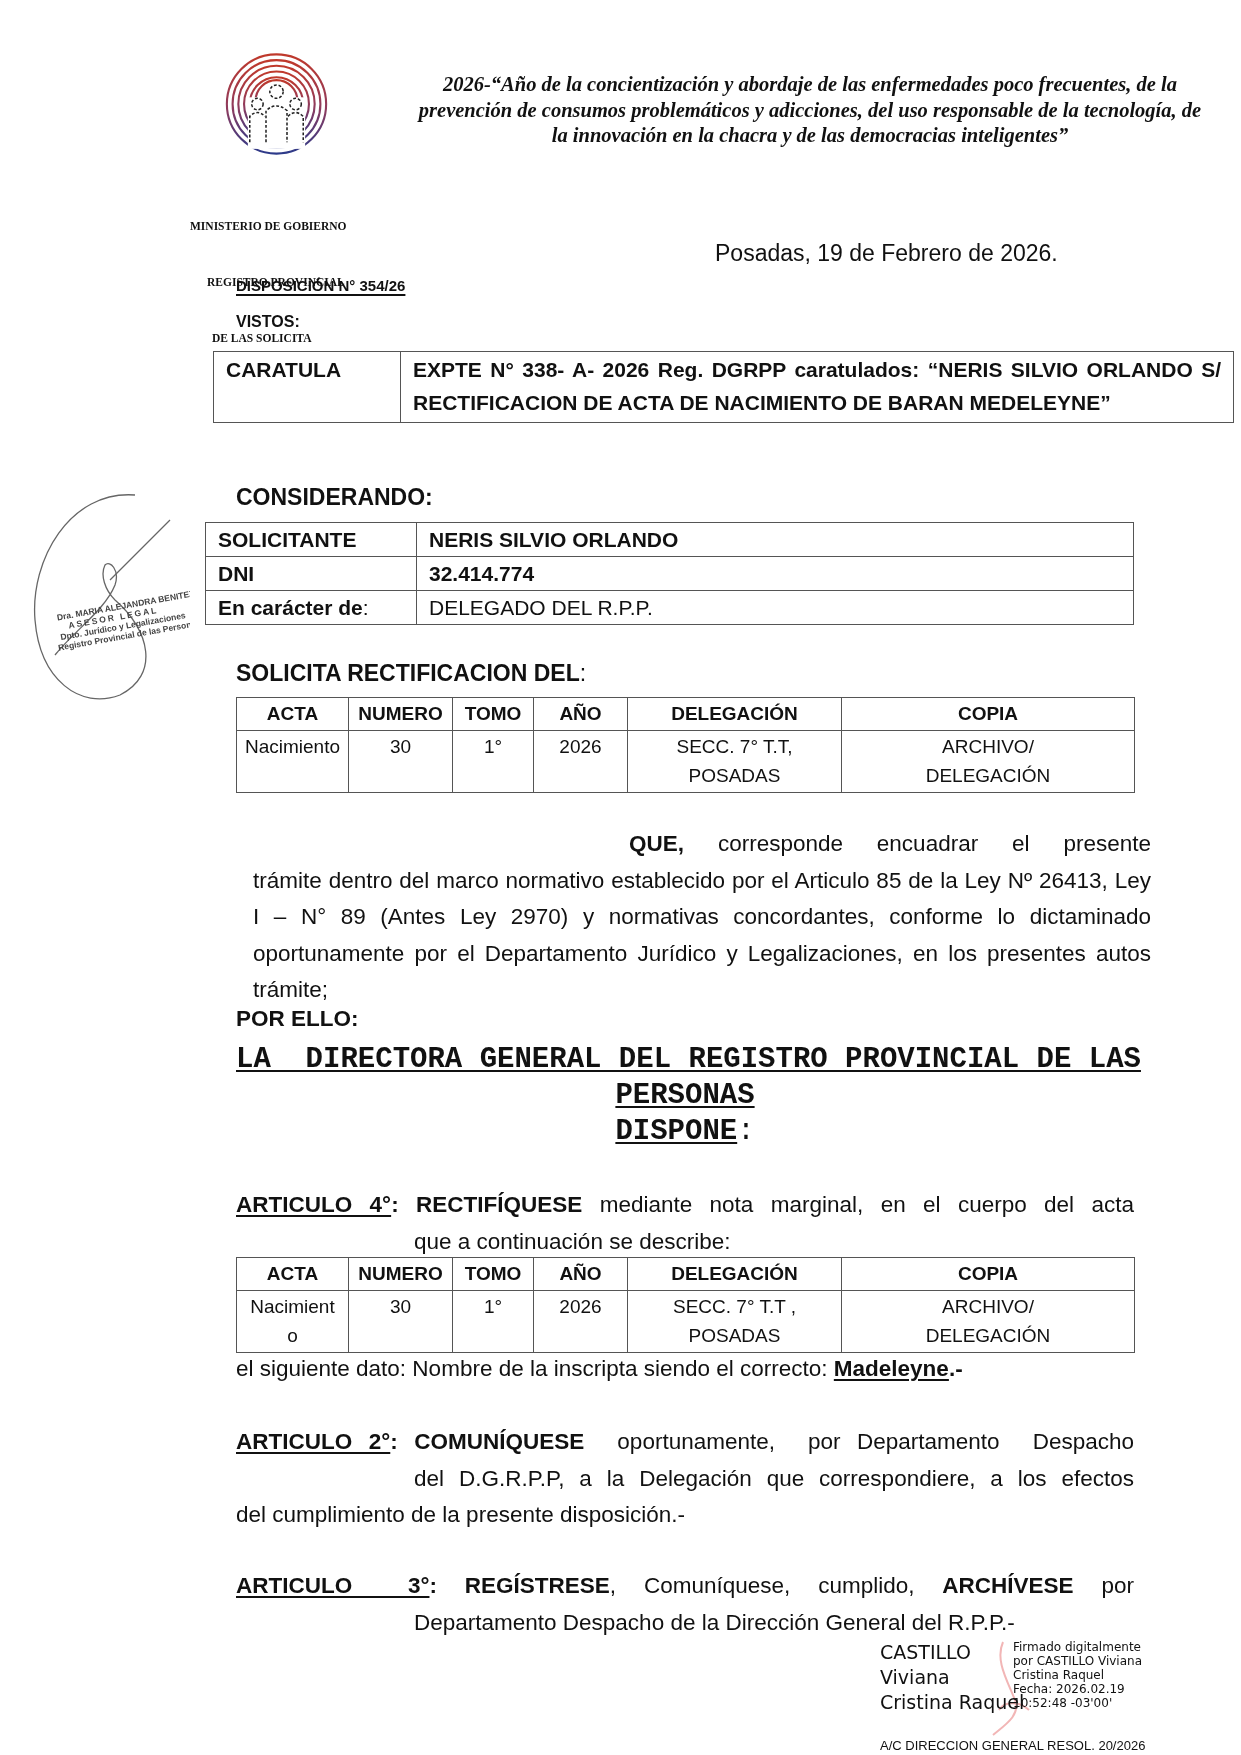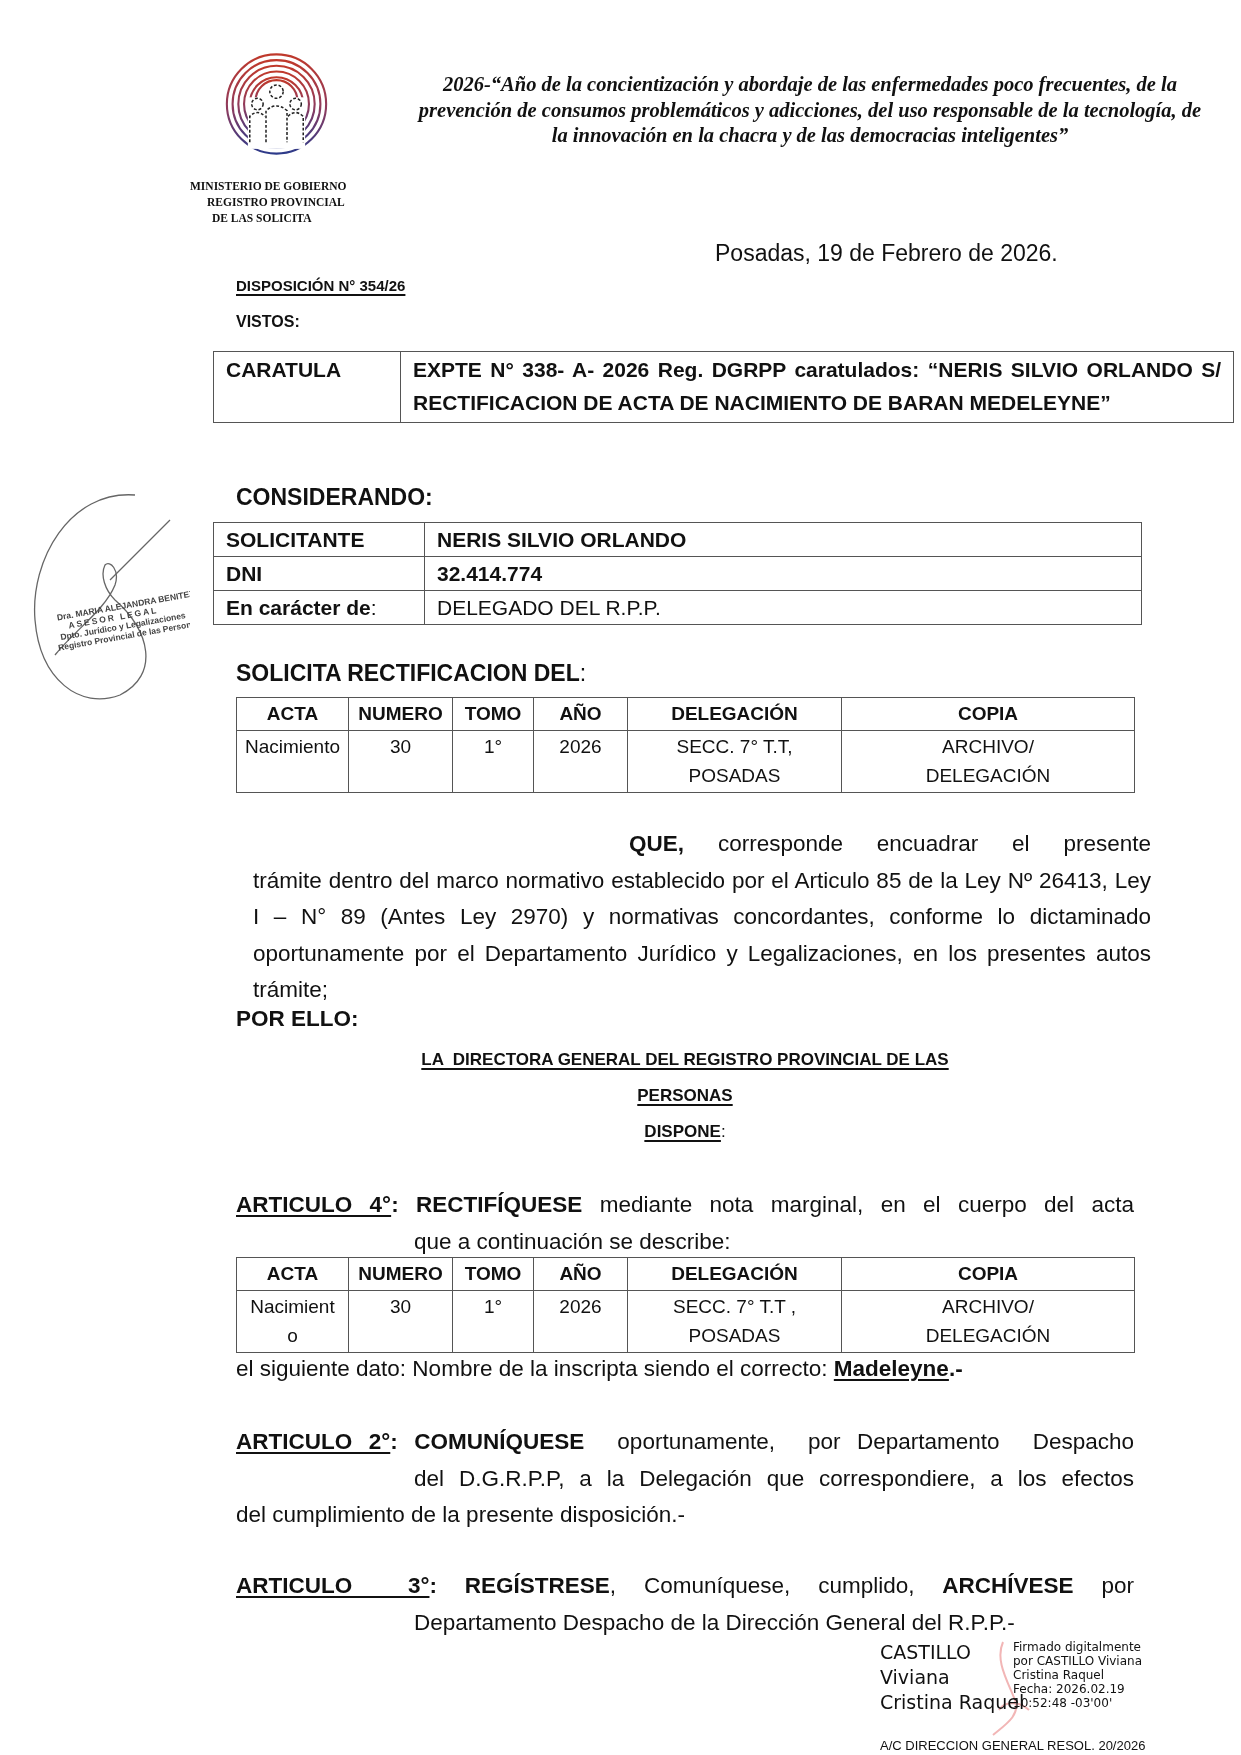--- a/index.html
+++ b/index.html
@@ -2,55 +2,55 @@
 <html><head>
 <meta charset="utf-8">
 <style>
   html, body { margin: 0; padding: 0; background: #fff; }
   body { width: 1241px; height: 1755px; position: relative; overflow: hidden; color: #111; font-family: "Liberation Sans", sans-serif; }
   .abs { position: absolute; }
 
   
   #logo { left: 224px; top: 50px; width: 105px; height: 108px; }
   #ministry { left: 190px; top: 178px; width: 180px; font-family: "Liberation Serif", serif; font-weight: bold; font-size: 11.5px; line-height: 16px; color: #111; }
-  #ministry div { white-space: nowrap; }
+  #ministry div { white-space: nowrap; margin-top: 40px; }
   #motto { left: 410px; top: 72px; width: 800px; text-align: center; font-family: "Liberation Serif", serif; font-style: italic; font-weight: bold; font-size: 20.5px; line-height: 25.5px; }
   .b { font-weight: bold; }
   .u { text-decoration: underline; text-underline-offset: 3px; text-decoration-thickness: 2px; }
 
   #place-date { left: 715px; top: 240px; font-size: 23px; }
   #disp-title { left: 236px; top: 277px; font-size: 15px; font-weight: bold; }
   #vistos { left: 236px; top: 313px; font-size: 16px; font-weight: bold; }
 
   table { border-collapse: collapse; }
   td, th { border: 1.5px solid #555; vertical-align: top; }
 
   #caratula { left: 213px; top: 351px; width: 1021px; }
   #caratula td { font-size: 21px; font-weight: bold; line-height: 33px; padding: 1px 12px 3px 12px; }
   #caratula td.lbl { width: 162px; }
   #caratula td.val { text-align: justify; text-align-last: left; }
 
   #considerando { left: 236px; top: 484px; font-size: 23px; font-weight: bold; }
-  #persona { left: 213px; top: 522px; width: 929px; }
+  #persona { left: 205px; top: 522px; width: 929px; }
   #persona td { font-size: 21px; line-height: 33px; padding: 0 12px; }
   #persona td.lbl { width: 186px; font-weight: bold; }
   #persona td.bold { font-weight: bold; }
 
   #solicita { left: 236px; top: 660px; font-size: 23px; font-weight: bold; }
   .acta-tbl { width: 899px; }
   .acta-tbl th { font-size: 19px; font-weight: bold; text-align: center; line-height: 28px; padding: 2px 4px; }
   .acta-tbl td { font-size: 19px; text-align: center; line-height: 29px; padding: 1px 4px 2px; }
   #acta1 { left: 236px; top: 697px; }
   #acta2 { left: 236px; top: 1257px; }
 
   .para { font-size: 22.5px; line-height: 36.5px; text-align: justify; }
   #que { left: 253px; top: 826px; width: 898px; }
   #que .first { text-indent: 376px; }
   #por-ello { left: 236px; top: 1006px; font-size: 22.5px; font-weight: bold; }
-  #directora { left: 236px; top: 1042px; width: 898px; text-align: center; font-size: 17px; line-height: 36px; font-weight: bold; }
+  #directora { left: 236px; top: 1042px; width: 898px; text-align: center; font-size: 29px; line-height: 36px; font-weight: bold; font-family: Liberation Mono, monospace; }
 
   #art1 { left: 236px; top: 1187px; width: 898px; }
   #art1 .cont { padding-left: 178px; }
   #art1-dato { left: 236px; top: 1356px; font-size: 22.5px; }
   #art2 { left: 236px; top: 1424px; width: 898px; }
   #art2 .cont { padding-left: 178px; }
   #art3 { left: 236px; top: 1568px; width: 898px; }
   #art3 .cont { padding-left: 178px; }
 
   

